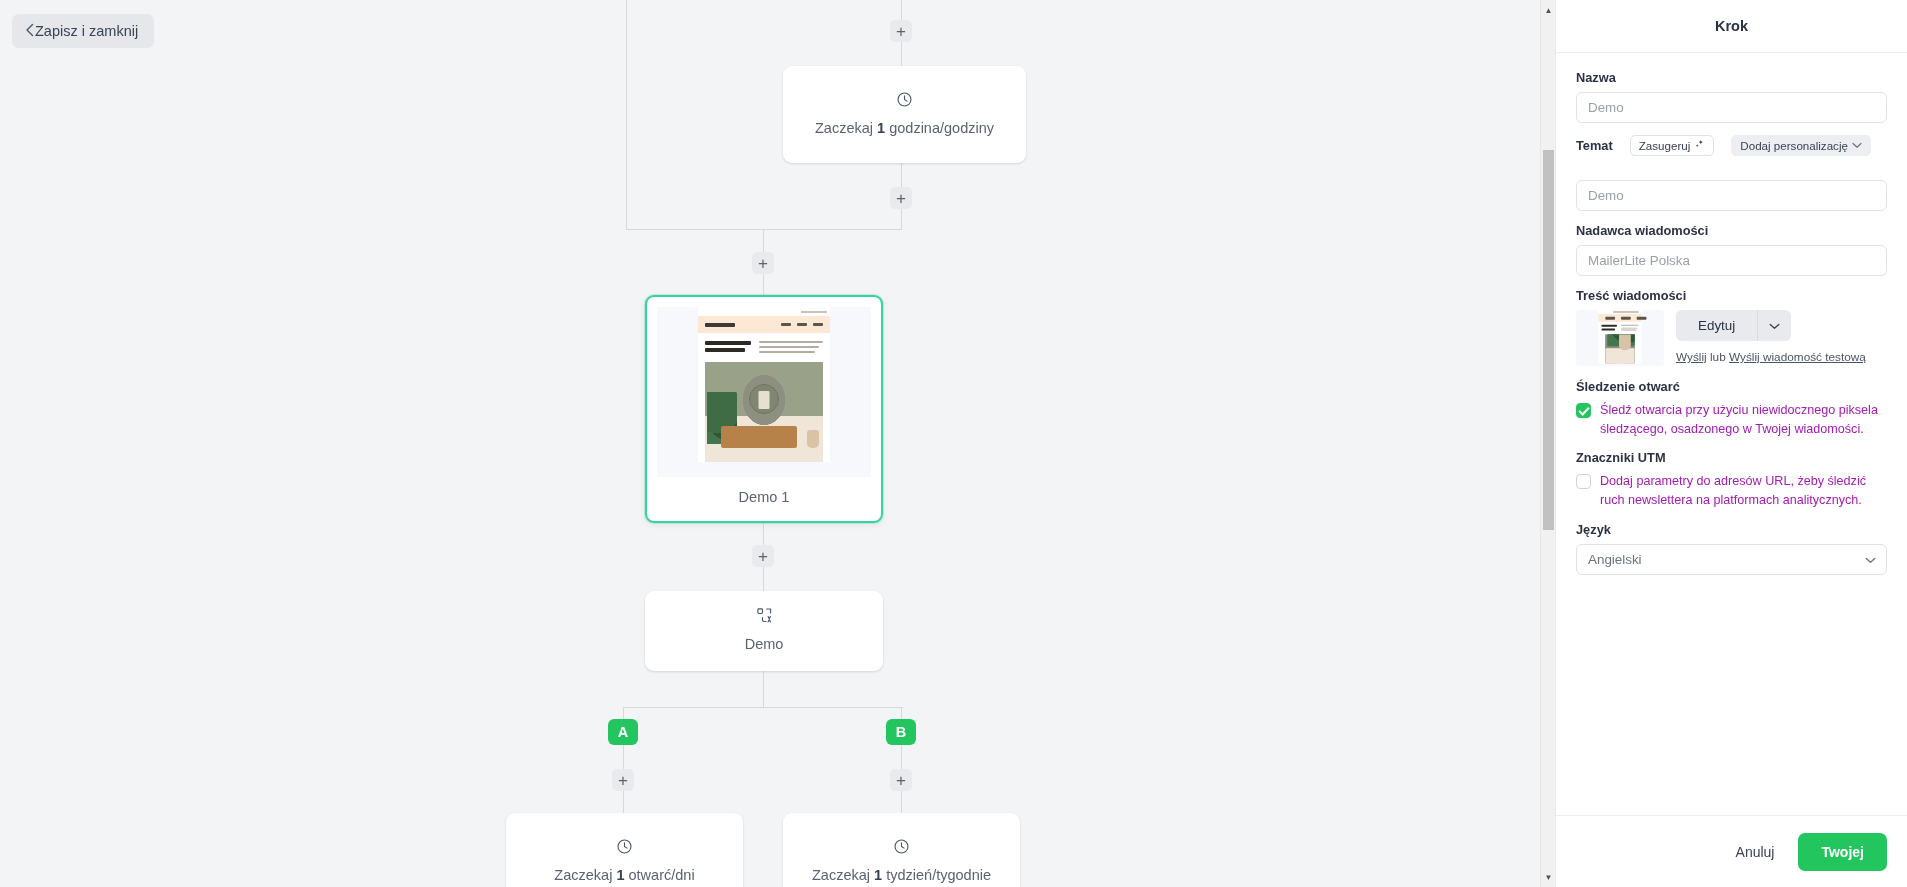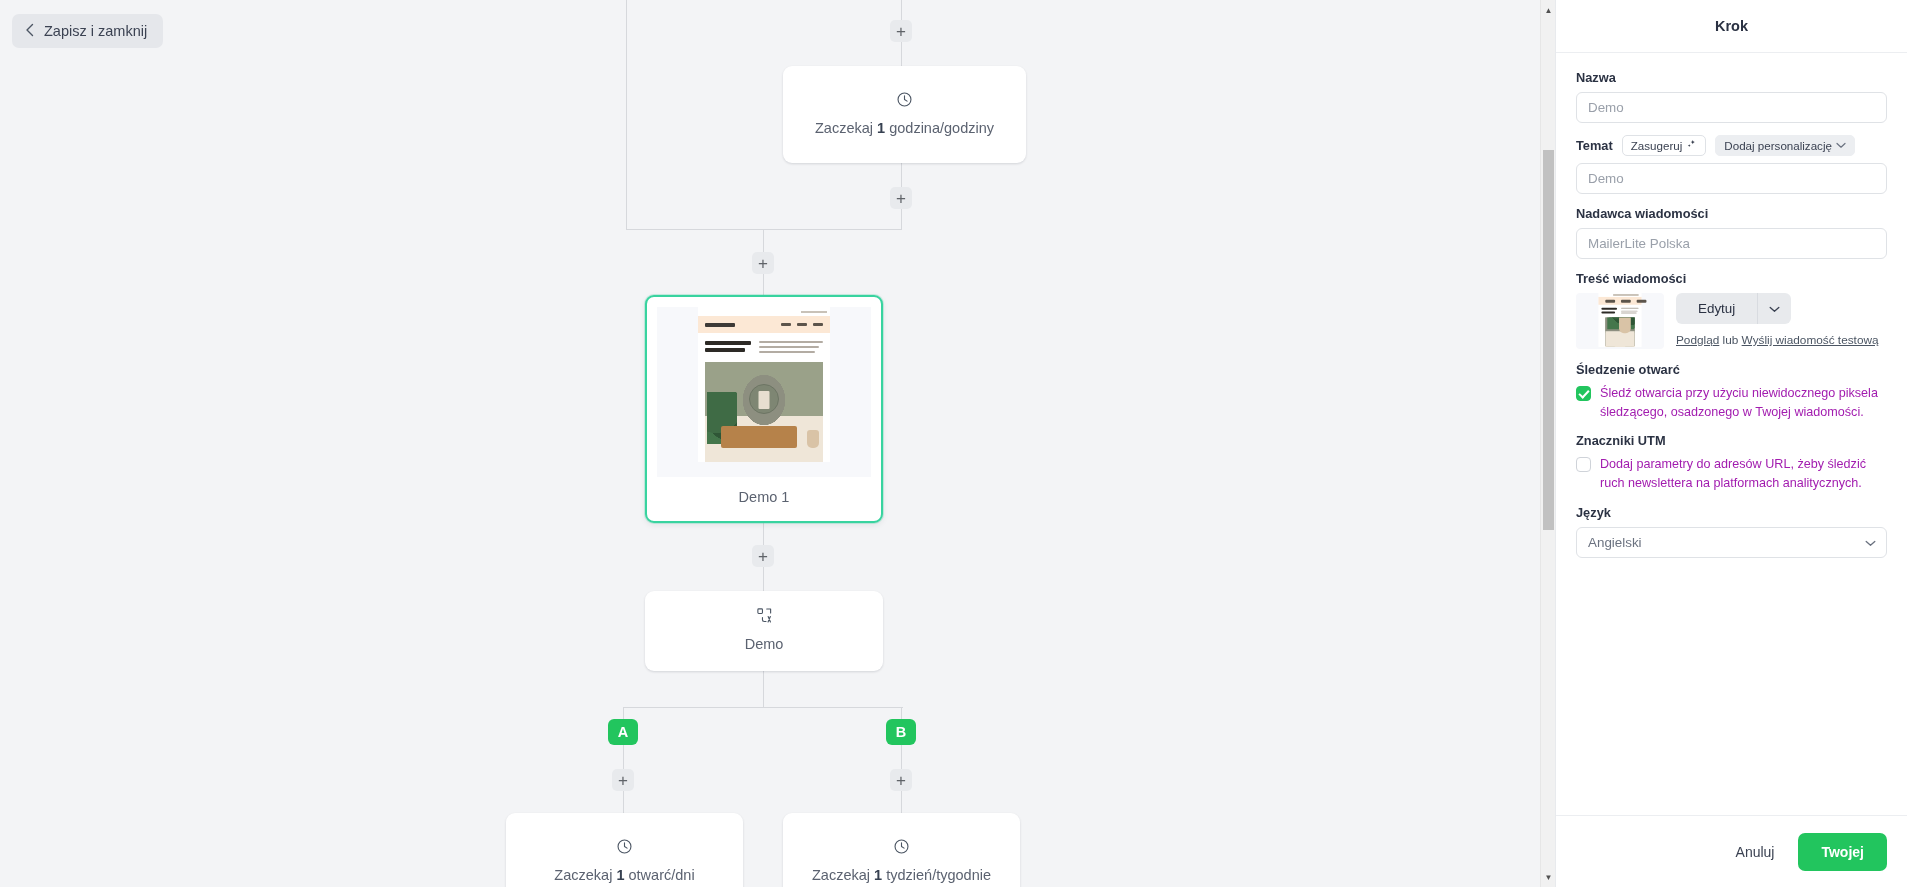--- a/index.html
+++ b/index.html
@@ -14,21 +14,21 @@
   
   #canvas {
     position: absolute; left: 0; top: 0;
     width: 1555px; height: 887px;
     background: #f3f4f6;
     overflow: hidden;
   }
 
   .btn-save-close {
     position: absolute; left: 12px; top: 14px;
-    display: flex; align-items: center; gap: 9px;
+    display: flex; align-items: center; 
     background: #e5e7eb; color: #3b4252;
     border: none; border-radius: 7px;
     padding: 9px 16px 9px 13px;
     font-size: 14.5px; font-family: "Liberation Sans", sans-serif;
     cursor: pointer; white-space: nowrap;
   }
   .btn-save-close .chev {
     font-size: 15px; line-height: 1; color: #4b5563; display:block;
   }
 
@@ -201,21 +201,21 @@
   .panel-body {
     flex: 1; overflow: hidden;
     padding: 17px 20px 10px 20px;
   }
   .field { margin-bottom: 12px; }
   .field-label {
     font-size: 12.8px; font-weight: 700; color: #2b3243;
     margin-bottom: 7px; display: block;
   }
   .field-row {
-    display: flex; align-items: center; gap: 9px; margin-bottom: 7px;
+    display: flex; align-items: center; gap: 17px; margin-bottom: 24px;
   }
   .field-row .field-label { margin-bottom: 0; }
   .chip {
     border: 1px solid #dfe2e6; background: #fff;
     border-radius: 5px; padding: 3px 8px;
     font-size: 11.6px; color: #3b4252;
     display: inline-flex; align-items: center; gap: 4px;
     cursor: pointer; font-family: "Liberation Sans", sans-serif;
     white-space: nowrap;
   }
@@ -520,21 +520,21 @@
               <button class="btn-edit">Edytuj</button>
               <button class="btn-edit-caret">
                 <span>
                   <svg width="11" height="7" viewBox="0 0 11 7" fill="none" aria-hidden="true">
                     <path d="M1.2 1.4L5.5 5.3l4.3-3.9" stroke="#3b4252" stroke-width="1.3" stroke-linecap="round" stroke-linejoin="round"></path>
                   </svg>
                 </span>
               </button>
             </div>
             <div class="msg-links">
-              <a>Podgląd</a>
+              <a>Wyślij</a>
               <span>lub</span>
               <a>Wyślij wiadomość testową</a>
             </div>
           </div>
         </div>
       </div>
 
       <div class="field">
         <label class="field-label">Śledzenie otwarć</label>
         <div class="check-row">

